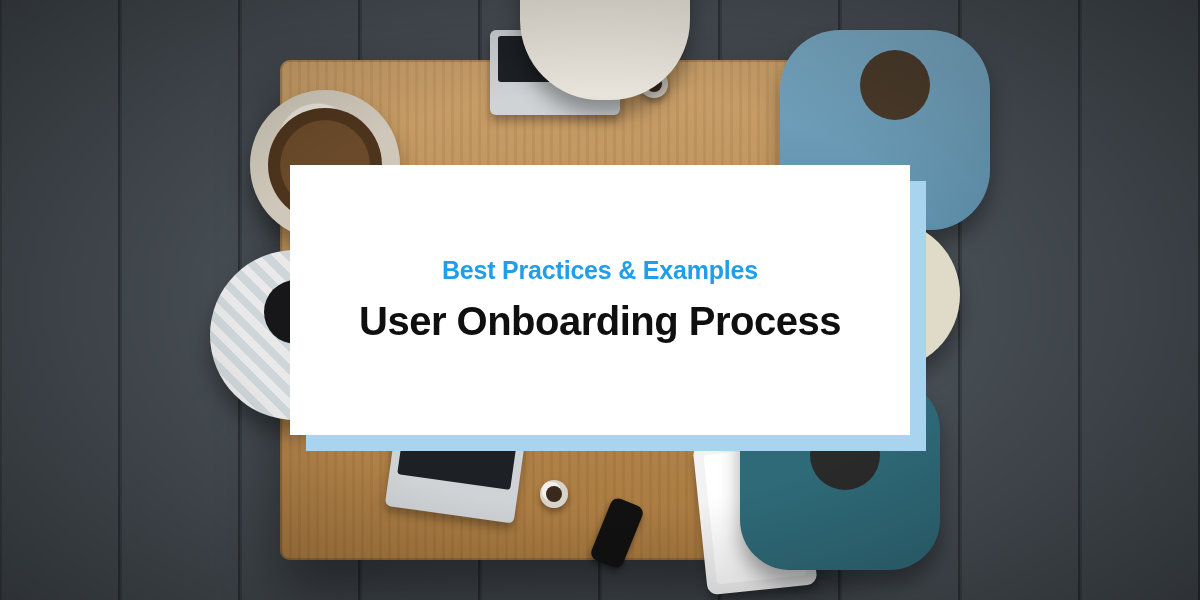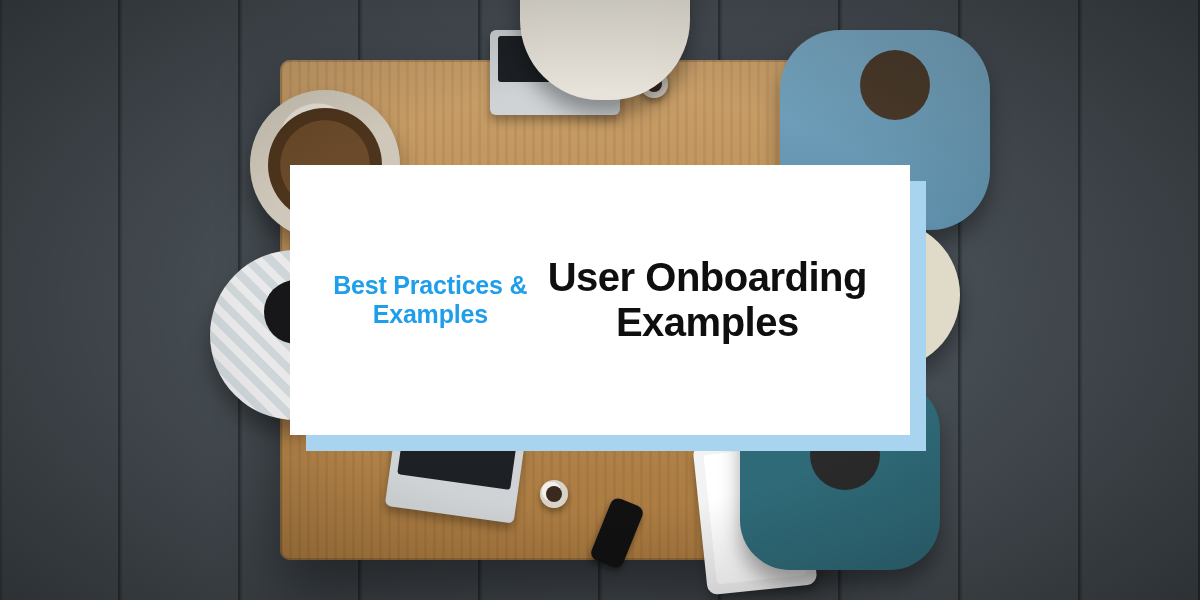--- a/index.html
+++ b/index.html
@@ -101,21 +101,21 @@
     position: absolute;
     left: 16px; top: 16px;
     width: 620px; height: 270px;
     background: #a9d4ef;
   }
   .card {
     position: relative;
     width: 620px; height: 270px;
     background: #ffffff;
     display: flex;
-    flex-direction: row;
+    flex-direction: column;
     align-items: center;
     justify-content: center;
     gap: 14px;
     padding: 30px 40px;
   }
   .eyebrow {
     color: #1f9eea;
     font-weight: 800;
     font-size: 25px;
     letter-spacing: -0.2px;
@@ -157,16 +157,16 @@
   <div class="person pF">
       <div class="hair"></div>
     </div>
 
   <div class="vignette"></div>
 
   <div class="card-wrap">
     <div class="card-shadow"></div>
     <div class="card">
       <div class="eyebrow">Best Practices &amp; Examples</div>
-      <div class="headline">User Onboarding Examples</div>
+      <div class="headline">User Onboarding Process</div>
     </div>
   </div>
 </div>
 
 </body></html>

